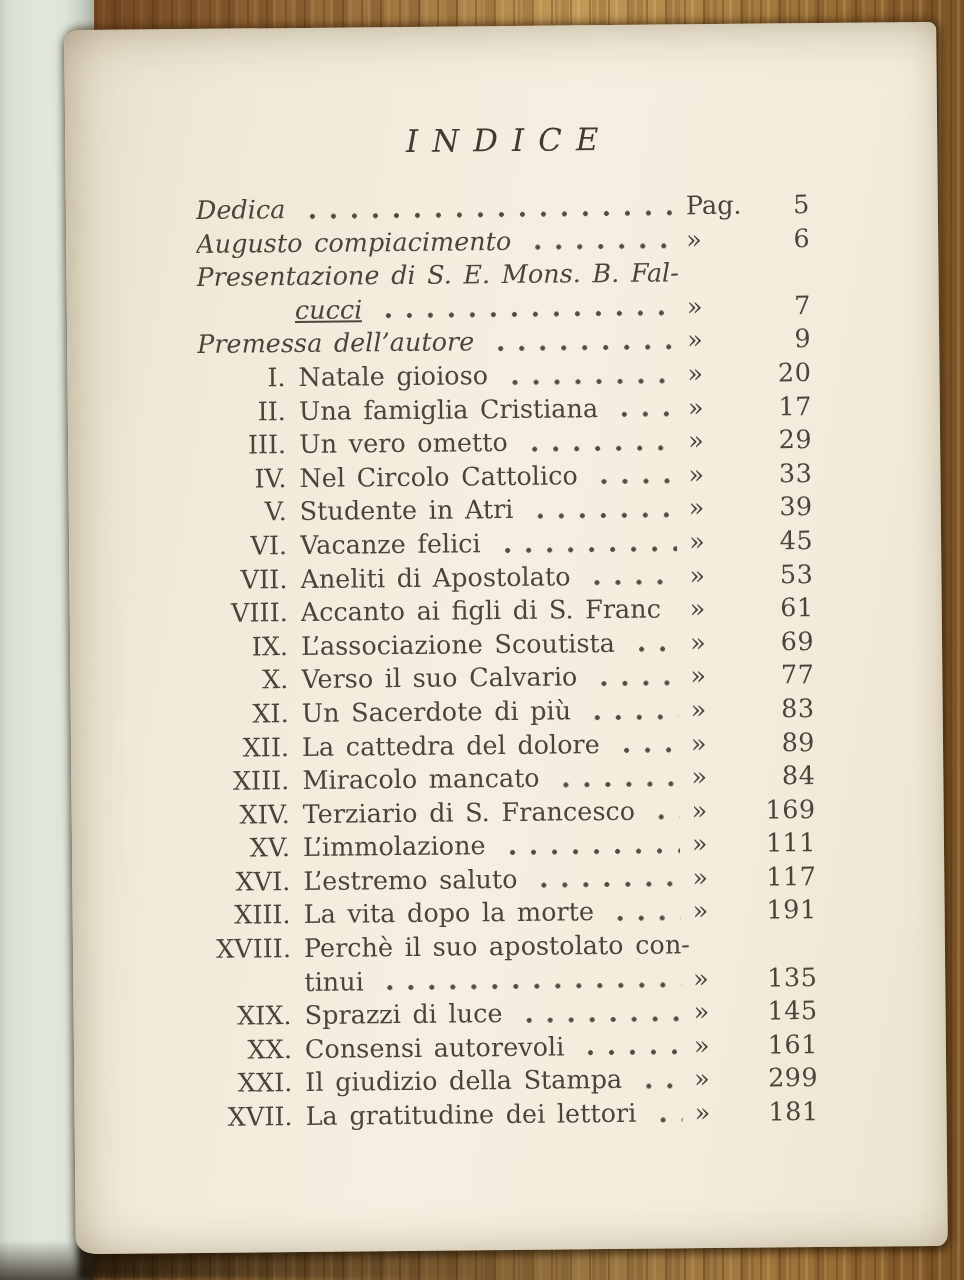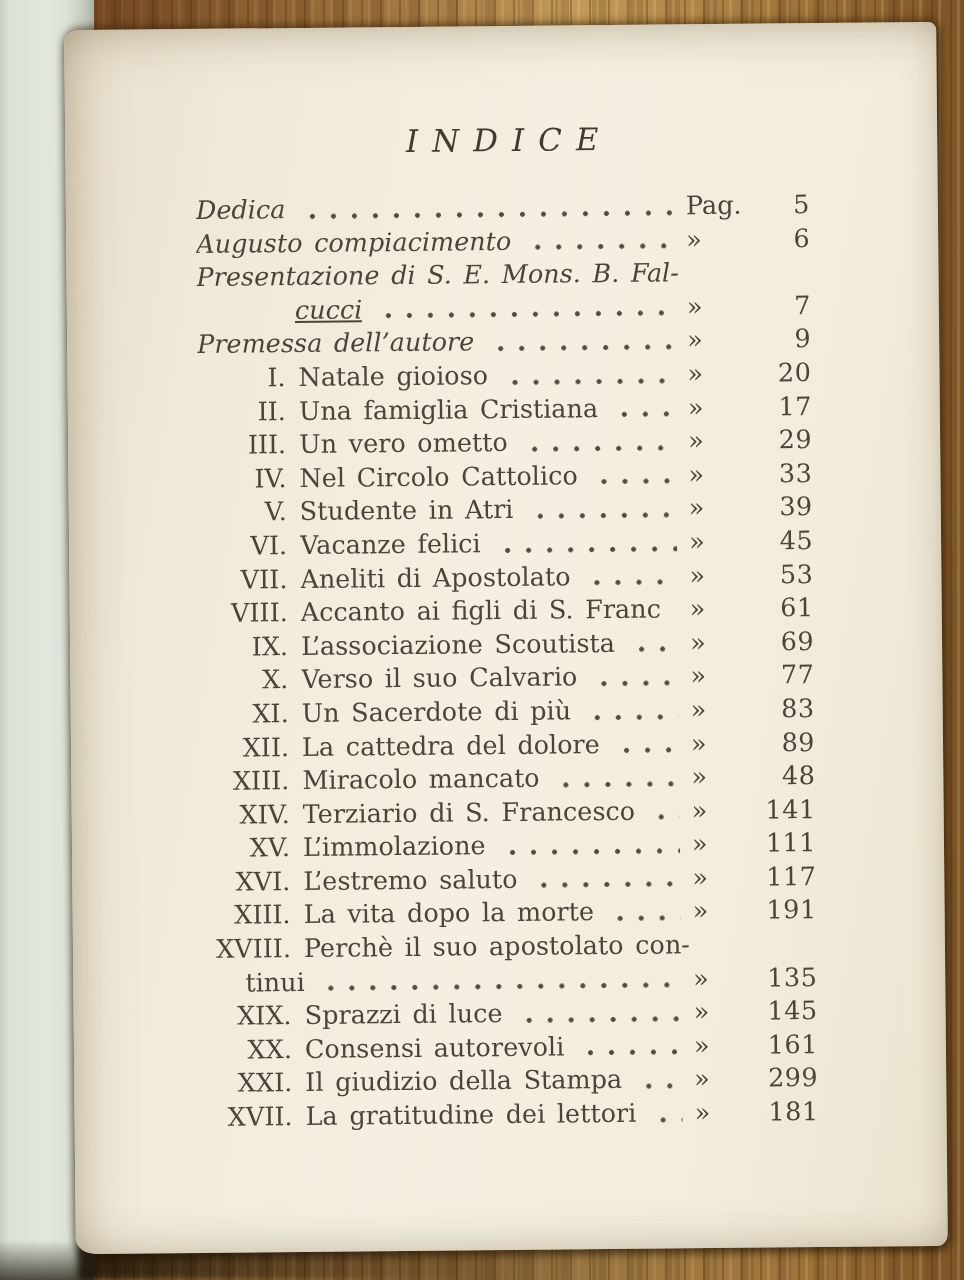--- a/index.html
+++ b/index.html
@@ -69,21 +69,21 @@
 
   .row {
     display: flex; align-items: baseline;
     line-height: 33.6px; font-size: 25.5px;
     color: #4b443a; word-spacing: 3.5px; white-space: nowrap;
   }
   .front .label, .front-cont .label { font-style: italic; }
   .num { flex: 0 0 88px; text-align: right; }
   .num + .label { margin-left: 13px; }
   .front-cont .label { margin-left: 98px; text-decoration: underline; }
-  .chapter-cont .label { margin-left: 42px; }
+  .chapter-cont .label { margin-left: 101px; }
   .label { flex: 0 1 auto; min-width: 0; overflow: hidden; }
   .leader {
     flex: 1 1 auto; align-self: stretch; min-width: 0;
     margin: 0 12px 0 16px;
     background-image: radial-gradient(circle, #524b3f 2.1px, rgba(82,75,63,0) 2.7px);
     background-size: 21px 5px;
     background-repeat: repeat-x;
     background-position: left bottom 8px;
   }
   .leader.nodots { background: none; }
@@ -210,28 +210,28 @@
           <span class="label">La cattedra del dolore</span>
           <span class="leader"></span>
           <span class="marker">»</span>
           <span class="pagenum">89</span>
         </div>
         <div class="row chapter">
           <span class="num">XIII.</span>
           <span class="label">Miracolo mancato</span>
           <span class="leader"></span>
           <span class="marker">»</span>
-          <span class="pagenum">48</span>
+          <span class="pagenum">84</span>
         </div>
         <div class="row chapter">
           <span class="num">XIV.</span>
           <span class="label">Terziario di S. Francesco</span>
           <span class="leader"></span>
           <span class="marker">»</span>
-          <span class="pagenum">141</span>
+          <span class="pagenum">169</span>
         </div>
         <div class="row chapter">
           <span class="num">XV.</span>
           <span class="label">L’immolazione</span>
           <span class="leader"></span>
           <span class="marker">»</span>
           <span class="pagenum">111</span>
         </div>
         <div class="row chapter">
           <span class="num">XVI.</span>

